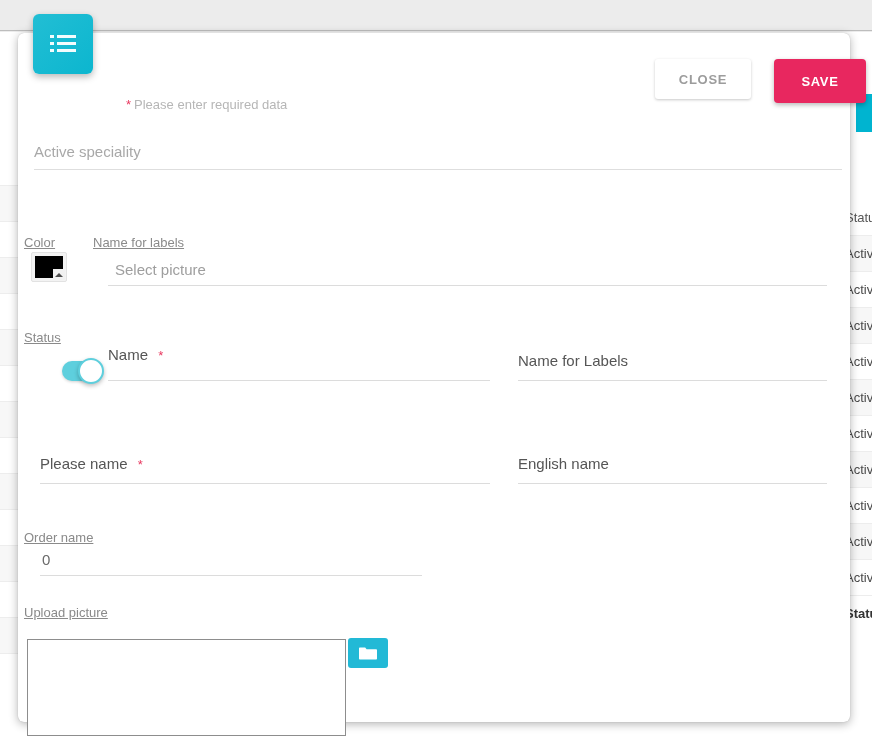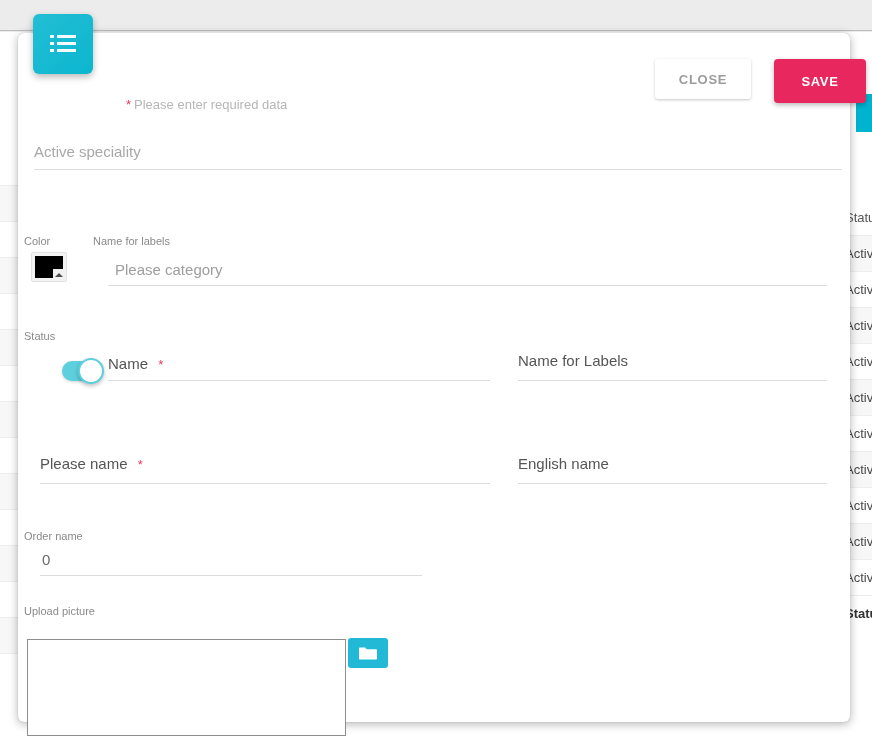--- a/index.html
+++ b/index.html
@@ -99,21 +99,21 @@
     color: #ffffff; font-size: 13px; font-weight: bold;
     letter-spacing: .7px; cursor: pointer;
     font-family: "Liberation Sans", sans-serif;
     margin-left: 16px;
   }
 
   
   .form-body { position: absolute; left: 0; top: 84px; right: 0; bottom: 0; }
 
   .fld-label {
-    position: absolute; font-size: 11px; color: #8a8a8a;
+    position: absolute; font-size: 13px; color: #8a8a8a; text-decoration: underline;
   }
   .fld-underline {
     position: absolute; height: 1px; background: #dcdcdc;
   }
   .fld-text {
     position: absolute; font-size: 15px; color: #9e9e9e;
   }
   .fld-text.dark { color: #555; }
   .fld-text.value { color: #6a6a6a; }
 
@@ -240,29 +240,29 @@
     <div class="title-field-line"></div>
 
     <div class="fld-label" style="left:6px; top:118px;">Color</div>
     <div class="swatch">
       <div class="swatch-inner">
         <span class="swatch-arrow"></span>
       </div>
     </div>
 
     <div class="fld-label" style="left:75px; top:118px;">Name for labels</div>
-    <div class="fld-text" style="left:97px; top:144px;">Please category</div>
+    <div class="fld-text" style="left:97px; top:144px;">Select picture</div>
     <div class="fld-underline" style="left:90px; top:168px; width:719px;"></div>
 
     <div class="fld-label" style="left:6px; top:213px;">Status</div>
     <div class="toggle">
       <span class="toggle-knob"></span>
     </div>
 
-    <div class="fld-text dark" style="left:90px; top:238px;">
+    <div class="fld-text dark" style="left:90px; top:229px;">
       <span>Name</span>
       <span class="req-star" style="margin-left:6px;">*</span>
     </div>
     <div class="fld-underline" style="left:90px; top:263px; width:382px;"></div>
 
     <div class="fld-text dark" style="left:500px; top:235px;">Name for Labels</div>
     <div class="fld-underline" style="left:500px; top:263px; width:309px;"></div>
 
     <div class="fld-text dark" style="left:22px; top:338px;">
       <span>Please name</span>

